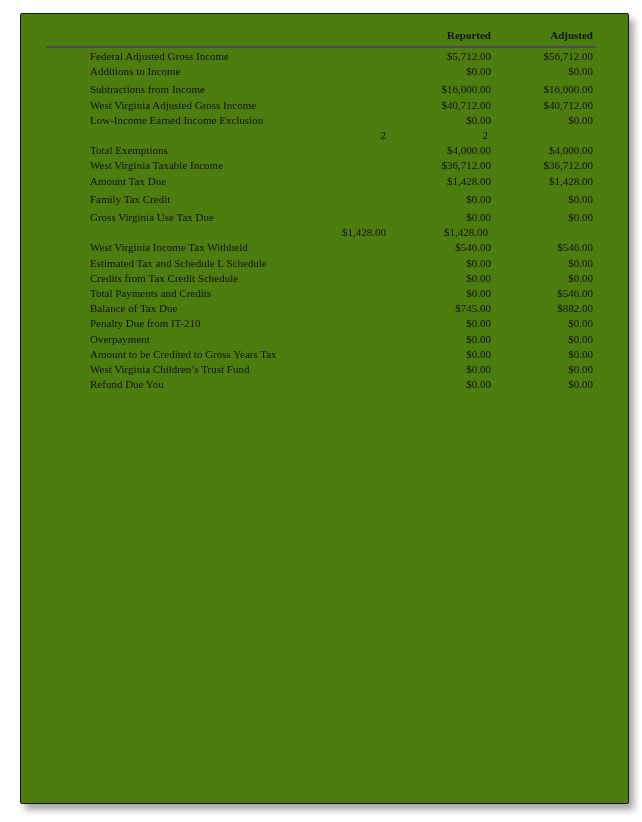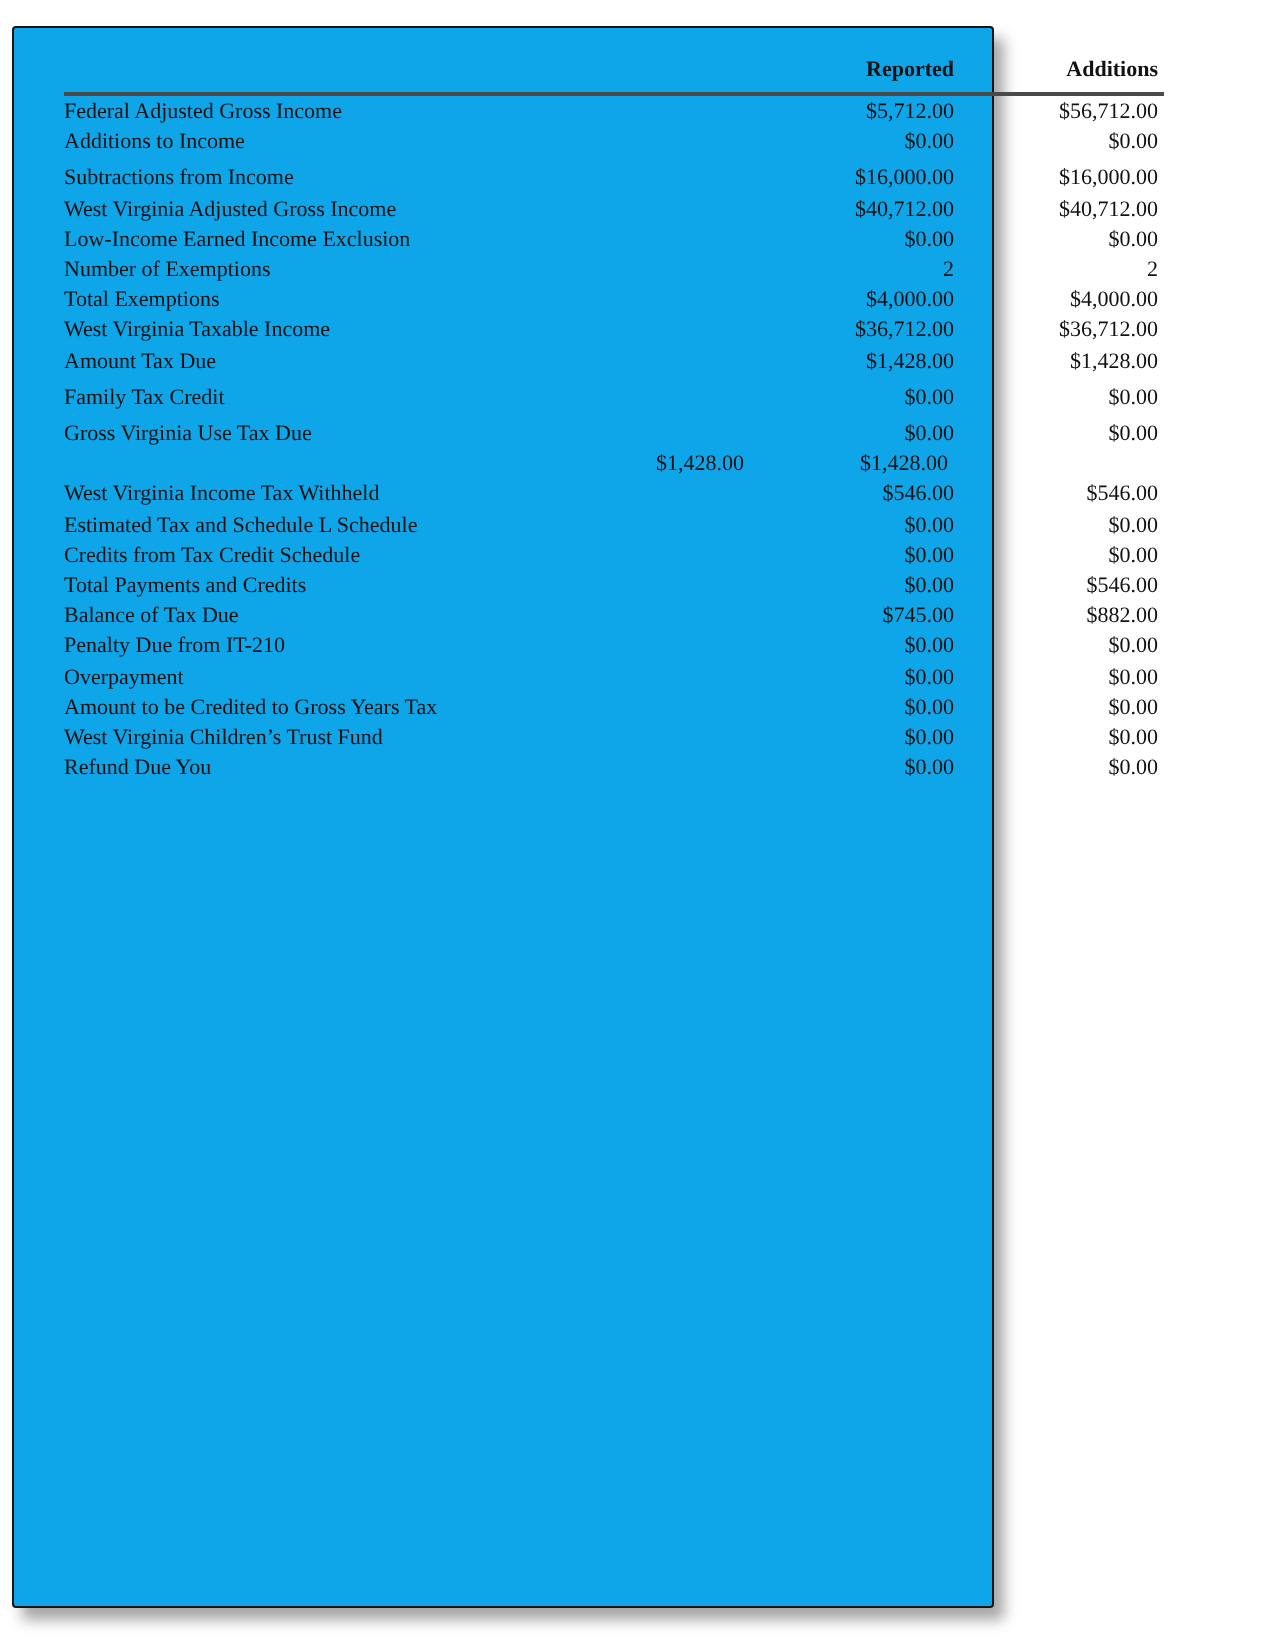--- a/index.html
+++ b/index.html
@@ -10,26 +10,26 @@
   body {
     width: 642px;
     height: 822px;
     position: relative;
     font-family: "Liberation Serif", serif;
     color: #111111;
     overflow: hidden;
   }
   .page {
     position: absolute;
-    left: 6px;
+    left: 20px;
     top: 13px;
-    width: 491px;
+    width: 609px;
     height: 791px;
     box-sizing: border-box;
-    background: #0ea5e9;
+    background: #4d7c0f;
     border: 1.5px solid #141414;
     border-radius: 2px;
     box-shadow: 5px 6px 7px rgba(0, 0, 0, 0.35);
   }
   .summary-table {
     position: absolute;
     left: 25px;
     top: 14px;
     width: 550px;
   }
@@ -37,20 +37,21 @@
     display: grid;
     grid-template-columns: 1fr 105px 105px;
     font-weight: bold;
     font-size: 11px;
     line-height: 15px;
     padding-bottom: 3px;
     border-bottom: 2px solid #4a4a4a;
   }
   .rows {
     padding-top: 1px;
+    margin-left: 44px;
   }
   .row {
     display: grid;
     grid-template-columns: 1fr 105px 105px;
     font-size: 11px;
     line-height: 15.2px;
   }
   .row.gap {
     margin-top: 3px;
   }
@@ -67,21 +68,21 @@
 </style>
 </head>
 <body>
 
 <div class="page">
   <div class="summary-table">
 
     <div class="header-row">
       <div class="cell"></div>
       <div class="cell num">Reported</div>
-      <div class="cell num adj">Additions</div>
+      <div class="cell num adj">Adjusted</div>
     </div>
 
     <div class="rows">
       <div class="row">
         <div class="cell">Federal Adjusted Gross Income</div>
         <div class="cell num">$5,712.00</div>
         <div class="cell num adj">$56,712.00</div>
       </div>
       <div class="row">
         <div class="cell">Additions to Income</div>
@@ -97,21 +98,20 @@
         <div class="cell">West Virginia Adjusted Gross Income</div>
         <div class="cell num">$40,712.00</div>
         <div class="cell num adj">$40,712.00</div>
       </div>
       <div class="row">
         <div class="cell">Low-Income Earned Income Exclusion</div>
         <div class="cell num">$0.00</div>
         <div class="cell num adj">$0.00</div>
       </div>
       <div class="row">
-        <div class="cell">Number of Exemptions</div>
         <div class="cell num">2</div>
         <div class="cell num adj">2</div>
       </div>
       <div class="row">
         <div class="cell">Total Exemptions</div>
         <div class="cell num">$4,000.00</div>
         <div class="cell num adj">$4,000.00</div>
       </div>
       <div class="row">
         <div class="cell">West Virginia Taxable Income</div>

